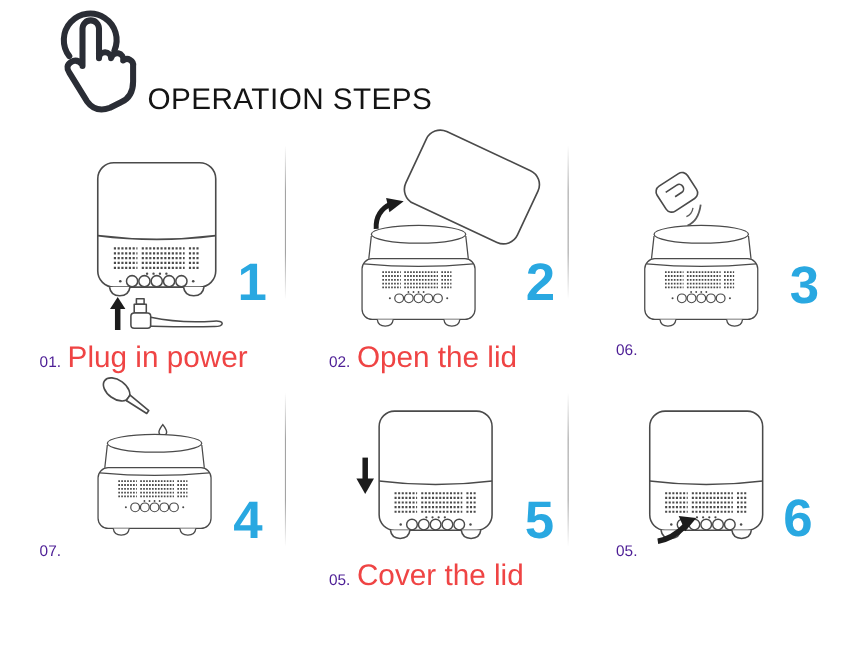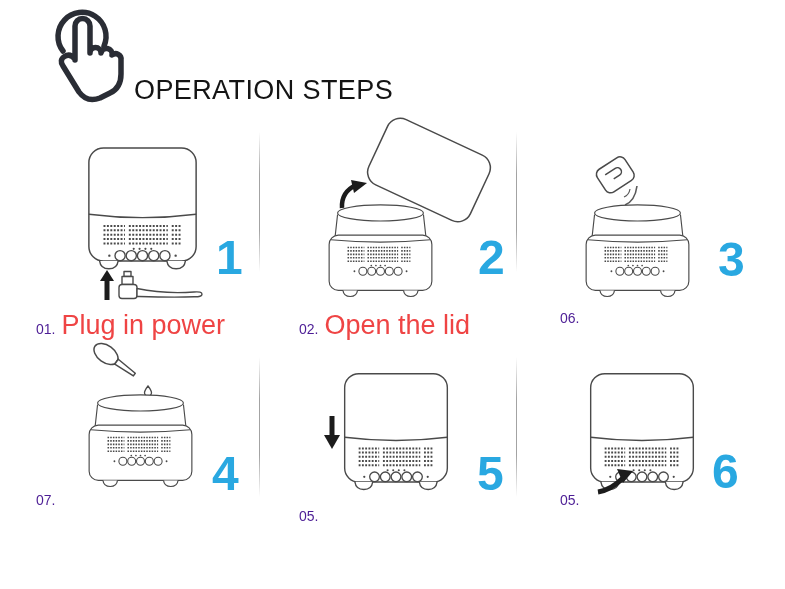--- a/index.html
+++ b/index.html
@@ -195,20 +195,21 @@
           <rect x="5.5" y="0" width="5" height="21"></rect>
           <polygon points="0,19 16,19 8,33"></polygon>
         </g>
     </svg>
     <svg class="abs" style="left:79px;top:30px" width="112" viewBox="0 0 120 130">
         <use href="#sym-closed"></use>
       </svg>
     <div class="num" style="left:216px;top:110px">5</div>
     <p class="caption" style="left:38px;top:168px">
       <span class="pfx">05.</span>
+      <span class="lbl">Cover the lid</span>
     </p>
   </section>
 
   <section class="step" style="left:523px;top:340px">
     <svg class="abs" style="left:63px;top:30px" width="112" viewBox="0 0 120 130">
         <use href="#sym-closed"></use>
       </svg>
     <svg class="abs" style="left:73px;top:126px" width="40" height="28" viewBox="0 0 40 28">
       <path d="M2 26 Q15 24 27 12" stroke="#1c1c1c" stroke-width="5" fill="none"></path>
       <polygon points="21,3 37,5 27,17" fill="#1c1c1c"></polygon>

